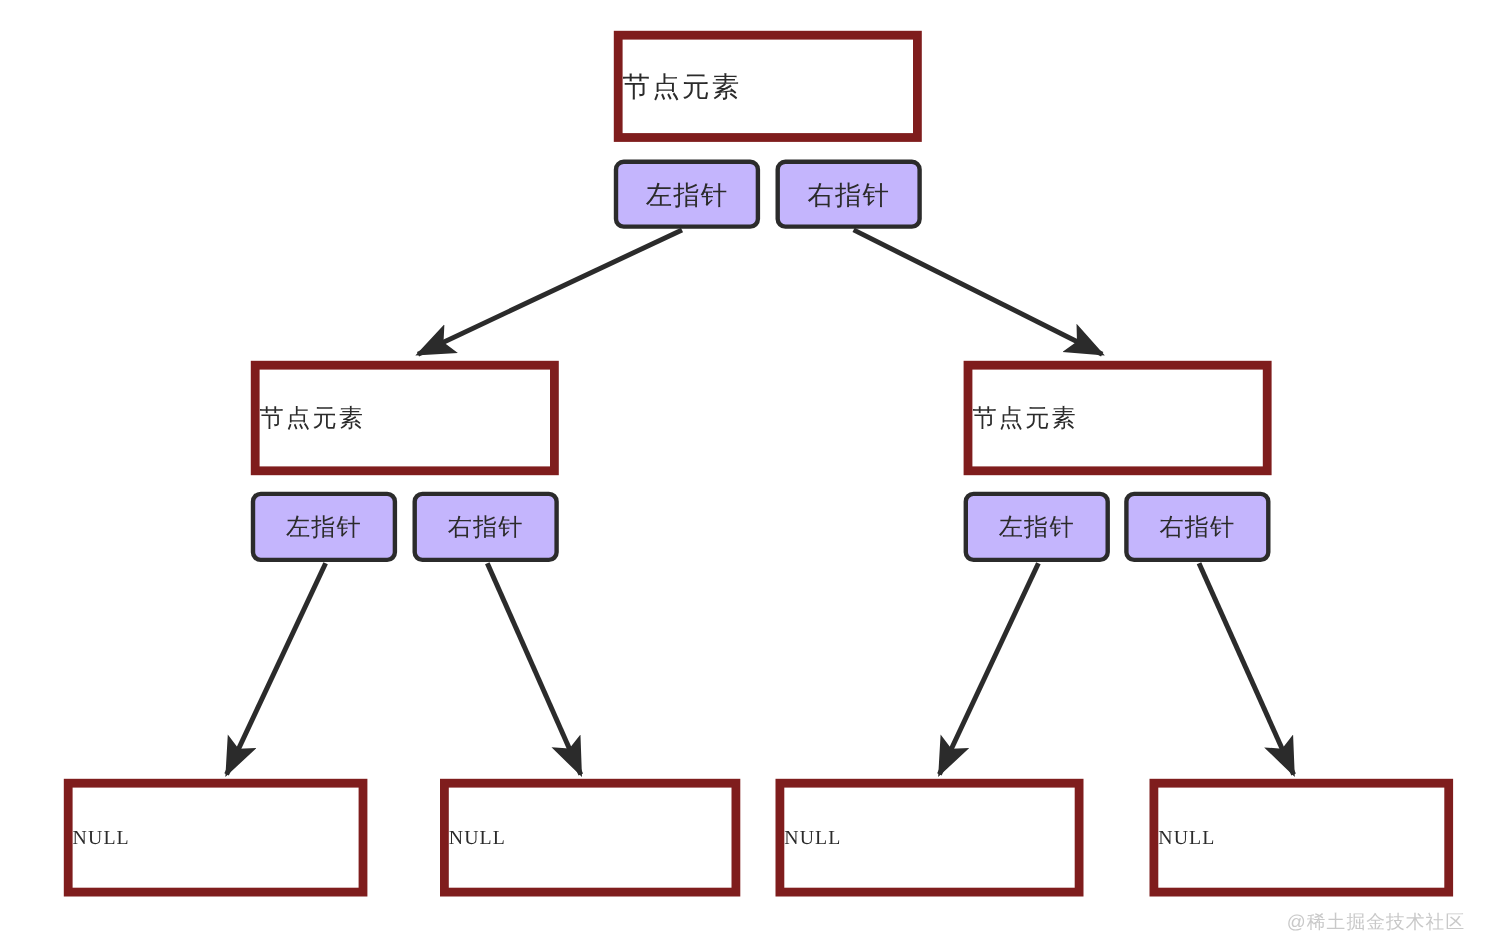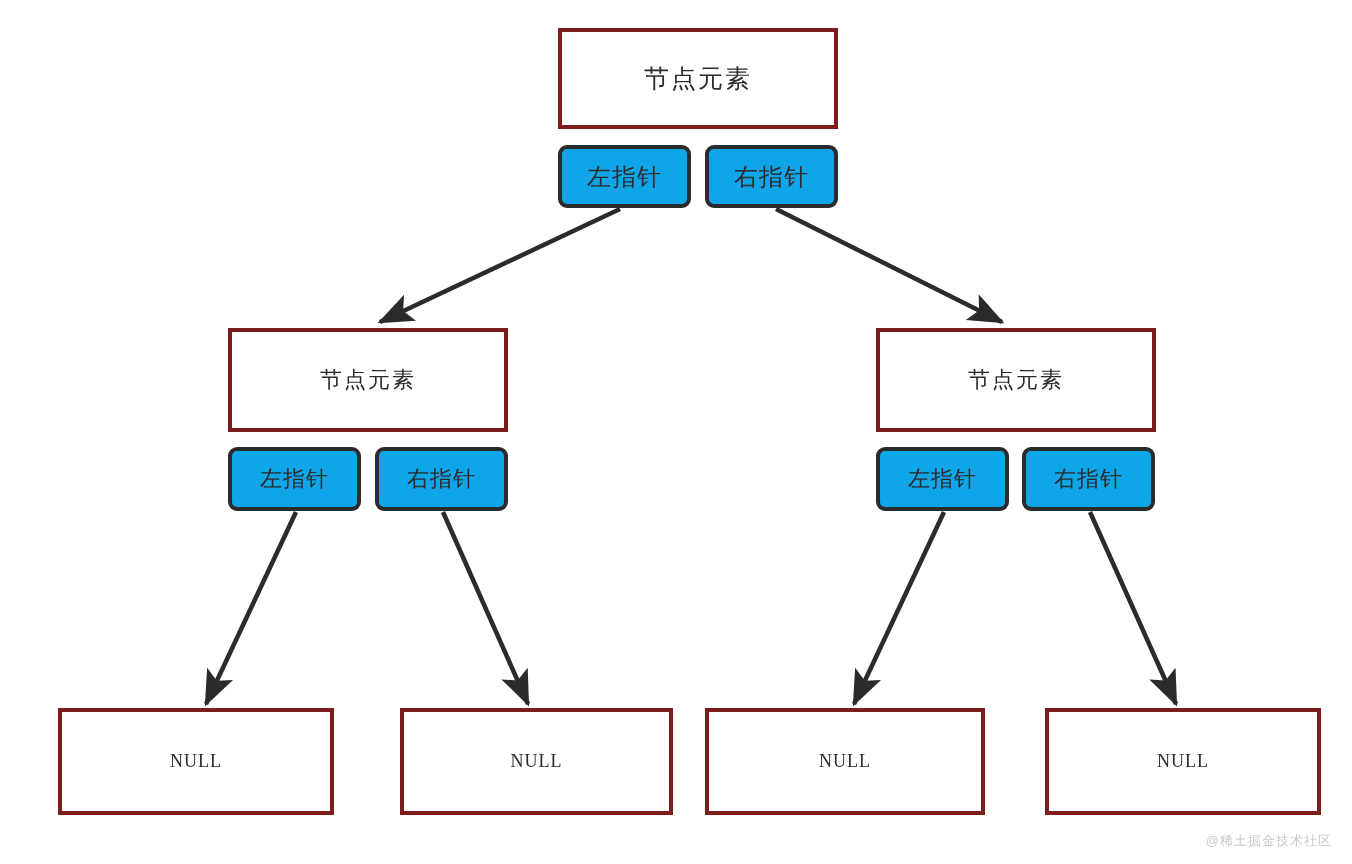--- a/index.html
+++ b/index.html
@@ -22,66 +22,65 @@
     left: 0;
     top: 0;
     width: 1352px;
     height: 864px;
     pointer-events: none;
   }
   .node-box {
     position: absolute;
     box-sizing: border-box;
     background: #ffffff;
-    border: 4px solid #7f1d1d;
+    border: 8px solid #7f1d1d;
     display: flex;
     align-items: center;
-    justify-content: center;
     z-index: 2;
   }
   .node-label {
     font-family: "Liberation Serif", "DejaVu Serif", serif;
     color: #2b2b2b;
     letter-spacing: 2px;
     white-space: nowrap;
   }
   .elem-label-root { font-size: 25px; }
   .elem-label-child { font-size: 22px; }
   .null-label {
     font-family: "Liberation Serif", "DejaVu Serif", serif;
     font-size: 18px;
     color: #2b2b2b;
     letter-spacing: 1px;
     white-space: nowrap;
   }
   .ptr-box {
     position: absolute;
     box-sizing: border-box;
-    background: #0ea5e9;
+    background: #c4b5fd;
     border: 4px solid #2b2b2b;
     border-radius: 9px;
     display: flex;
     align-items: center;
     justify-content: center;
     z-index: 3;
   }
   .ptr-label {
     font-family: "Liberation Serif", "DejaVu Serif", serif;
     color: #2b2b2b;
     letter-spacing: 1px;
     white-space: nowrap;
   }
   .ptr-label-root { font-size: 24px; }
   .ptr-label-child { font-size: 22px; }
   #watermark {
     position: absolute;
     right: 20px;
     bottom: 14px;
     font-family: "Liberation Sans", "DejaVu Sans", sans-serif;
-    font-size: 13px;
+    font-size: 17px;
     color: #c9c9c9;
     letter-spacing: 1px;
     white-space: nowrap;
     z-index: 4;
   }
 </style>
 </head>
 <body>
 
 <div id="canvas">

